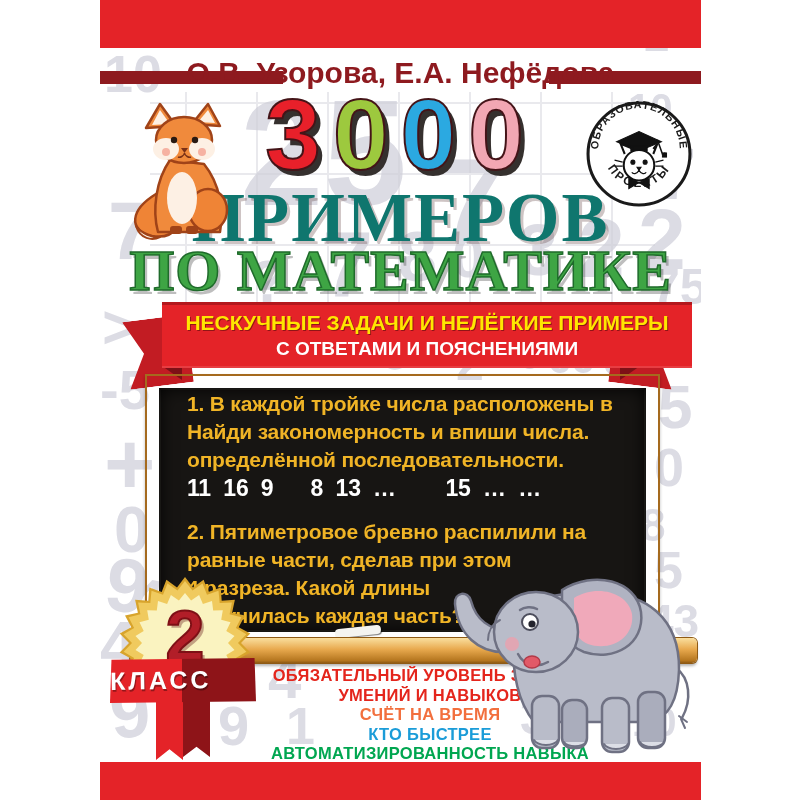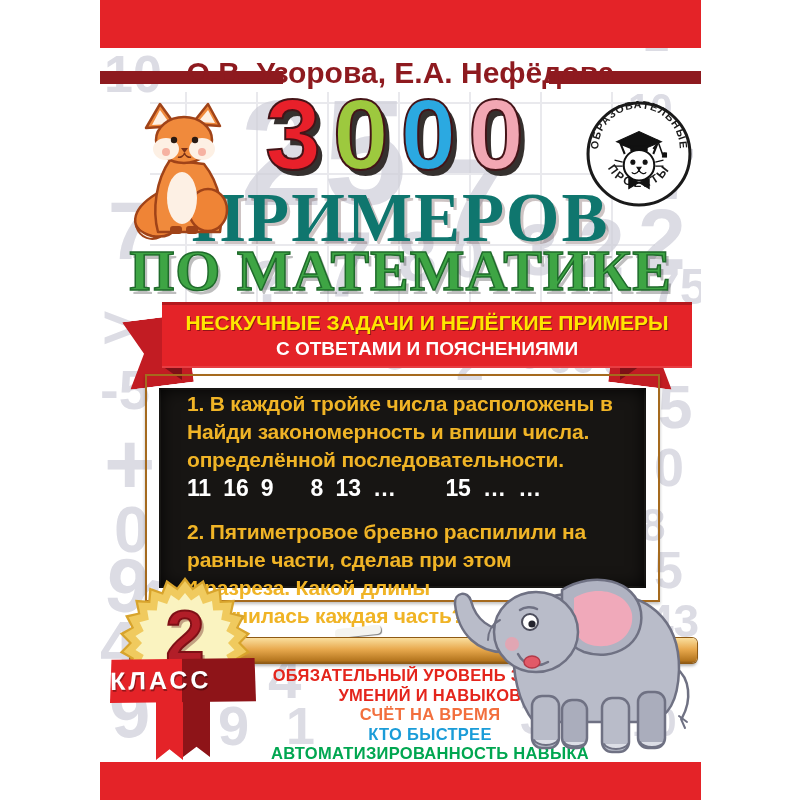--- a/index.html
+++ b/index.html
@@ -47,21 +47,21 @@
   .ribbon-fold.left{left:62px;clip-path:polygon(0 0,100% 0,100% 100%);}
   .ribbon-fold.right{left:520px;clip-path:polygon(0 0,100% 0,0 100%);}
   .ribbon{position:absolute;left:62px;top:302px;width:530px;height:66px;background:#e42328;
           box-shadow:0 3px 0 rgba(120,10,15,.45) inset,0 -2px 0 rgba(255,255,255,.12) inset;
           display:flex;flex-direction:column;justify-content:center;align-items:center;gap:3px;}
   .ribbon .l1{color:#ffe600;font-weight:700;font-size:21px;letter-spacing:0px;white-space:nowrap;
               text-shadow:1px 1px 0 rgba(90,10,10,.6);}
   .ribbon .l2{color:#ffffff;font-weight:700;font-size:19px;white-space:nowrap;}
 
   
-  .board-frame{position:absolute;left:45px;top:374px;width:515px;height:228px;border-radius:0;
+  .board-frame{position:absolute;left:45px;top:374px;width:515px;height:272px;border-radius:0;
                background:linear-gradient(135deg,#f6cd84 0%,#e8ab52 35%,#d0財894 0),linear-gradient(160deg,#f6cd84,#d8963f 55%,#b9772a);
                box-shadow:0 2px 3px rgba(0,0,0,.25), inset 0 0 0 2px #a56a1e;}
   .board-surface{position:absolute;left:14px;top:14px;right:14px;bottom:14px;background:#171513;
                  box-shadow:inset 0 0 18px #000,inset 0 0 0 2px #2c2a26;}
   .board-text{position:absolute;left:42px;top:16px;right:12px;color:#f0b426;
               font-size:21px;font-weight:700;line-height:28px;letter-spacing:-.2px;}
   .board-text .num-line{color:#ffffff;font-size:23px;}
   .board-text .gap{height:16px;}
   .chalk{position:absolute;left:190px;top:253px;width:46px;height:9px;background:#f4f4f0;border-radius:4px;
          transform:rotate(-6deg);box-shadow:1px 1px 1px rgba(0,0,0,.5);}

